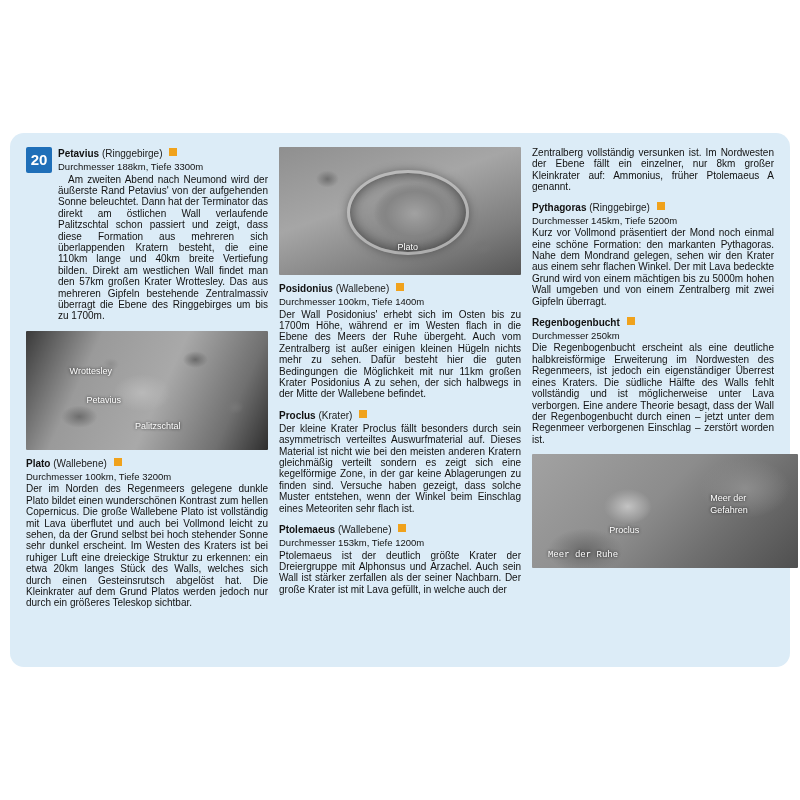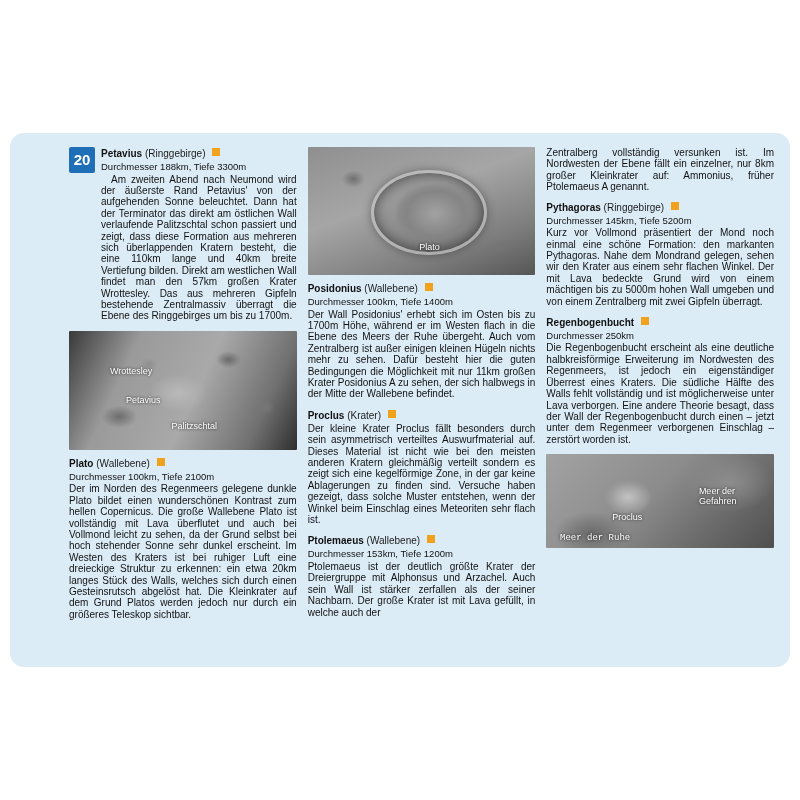--- a/index.html
+++ b/index.html
@@ -31,21 +31,20 @@
     background: #dcecf7;
     border-radius: 14px;
     box-sizing: border-box;
     padding: 14px 16px 12px 16px;
   }
 
   .columns {
     display: flex;
     gap: 11px;
     height: 100%;
-    margin-left: 43px;
   }
 
   .col {
     width: 243px;
     position: relative;
   }
 
   
   .page-num {
     position: absolute;
@@ -138,26 +137,27 @@
   .moon-b {
     height: 128px;
     background:
       radial-gradient(ellipse 52px 40px at 56% 52%, #b0b0b0 0%, #8a8a8a 55%, rgba(138,138,138,0) 78%),
       radial-gradient(ellipse 46px 34px at 54% 50%, rgba(60,60,60,0.45) 0%, rgba(60,60,60,0) 80%),
       radial-gradient(ellipse 16px 12px at 20% 25%, #6f6f6f 0%, rgba(111,111,111,0) 72%),
       radial-gradient(ellipse 14px 10px at 84% 78%, #757575 0%, rgba(117,117,117,0) 72%),
       linear-gradient(160deg, #8f8f8f 0%, #a6a6a6 40%, #7d7d7d 75%, #565656 100%);
   }
   .moon-c {
-    height: 94px;
+    height: 114px;
     background:
       radial-gradient(ellipse 30px 22px at 36% 46%, #c3c3c3 0%, #9b9b9b 60%, rgba(155,155,155,0) 80%),
       radial-gradient(ellipse 60px 40px at 80% 30%, #8d8d8d 0%, rgba(141,141,141,0) 75%),
       radial-gradient(ellipse 50px 30px at 20% 85%, #6a6a6a 0%, rgba(106,106,106,0) 75%),
       linear-gradient(135deg, #a2a2a2 0%, #8c8c8c 45%, #6f6f6f 70%, #4f4f4f 100%);
+    padding-left: 24px;
   }
 
   
   .crater-ring {
     position: absolute;
     left: 28%;
     top: 18%;
     width: 48%;
     height: 62%;
     border-radius: 50%;
@@ -193,21 +193,21 @@
           <span class="cap" style="left:25%; top:54%;">Petavius</span>
           <span class="cap" style="left:45%; top:76%;">Palitzschtal</span>
         </div>
 
         <div class="block">
           <div class="heading">
             <span>Plato</span>
             <span class="sub">(Wallebene)</span>
             <span class="sq"></span>
           </div>
-          <div class="dims">Durchmesser 100km, Tiefe 2100m</div>
+          <div class="dims">Durchmesser 100km, Tiefe 3200m</div>
           <div class="body">Der im Norden des Regenmeers gelegene dunkle Plato bildet einen wunderschönen Kontrast zum hellen Copernicus. Die große Wallebene Plato ist vollständig mit Lava überflutet und auch bei Vollmond leicht zu sehen, da der Grund selbst bei hoch stehender Sonne sehr dunkel erscheint. Im Westen des Kraters ist bei ruhiger Luft eine dreieckige Struktur zu erkennen: ein etwa 20km langes Stück des Walls, welches sich durch einen Gesteinsrutsch abgelöst hat. Die Kleinkrater auf dem Grund Platos werden jedoch nur durch ein größeres Teleskop sichtbar.</div>
         </div>
 
       </div>
 
       <div class="col">
 
         <div class="photo moon-b">
           <div class="crater-ring"></div>
           <span class="cap" style="left:49%; top:74%;">Plato</span>

